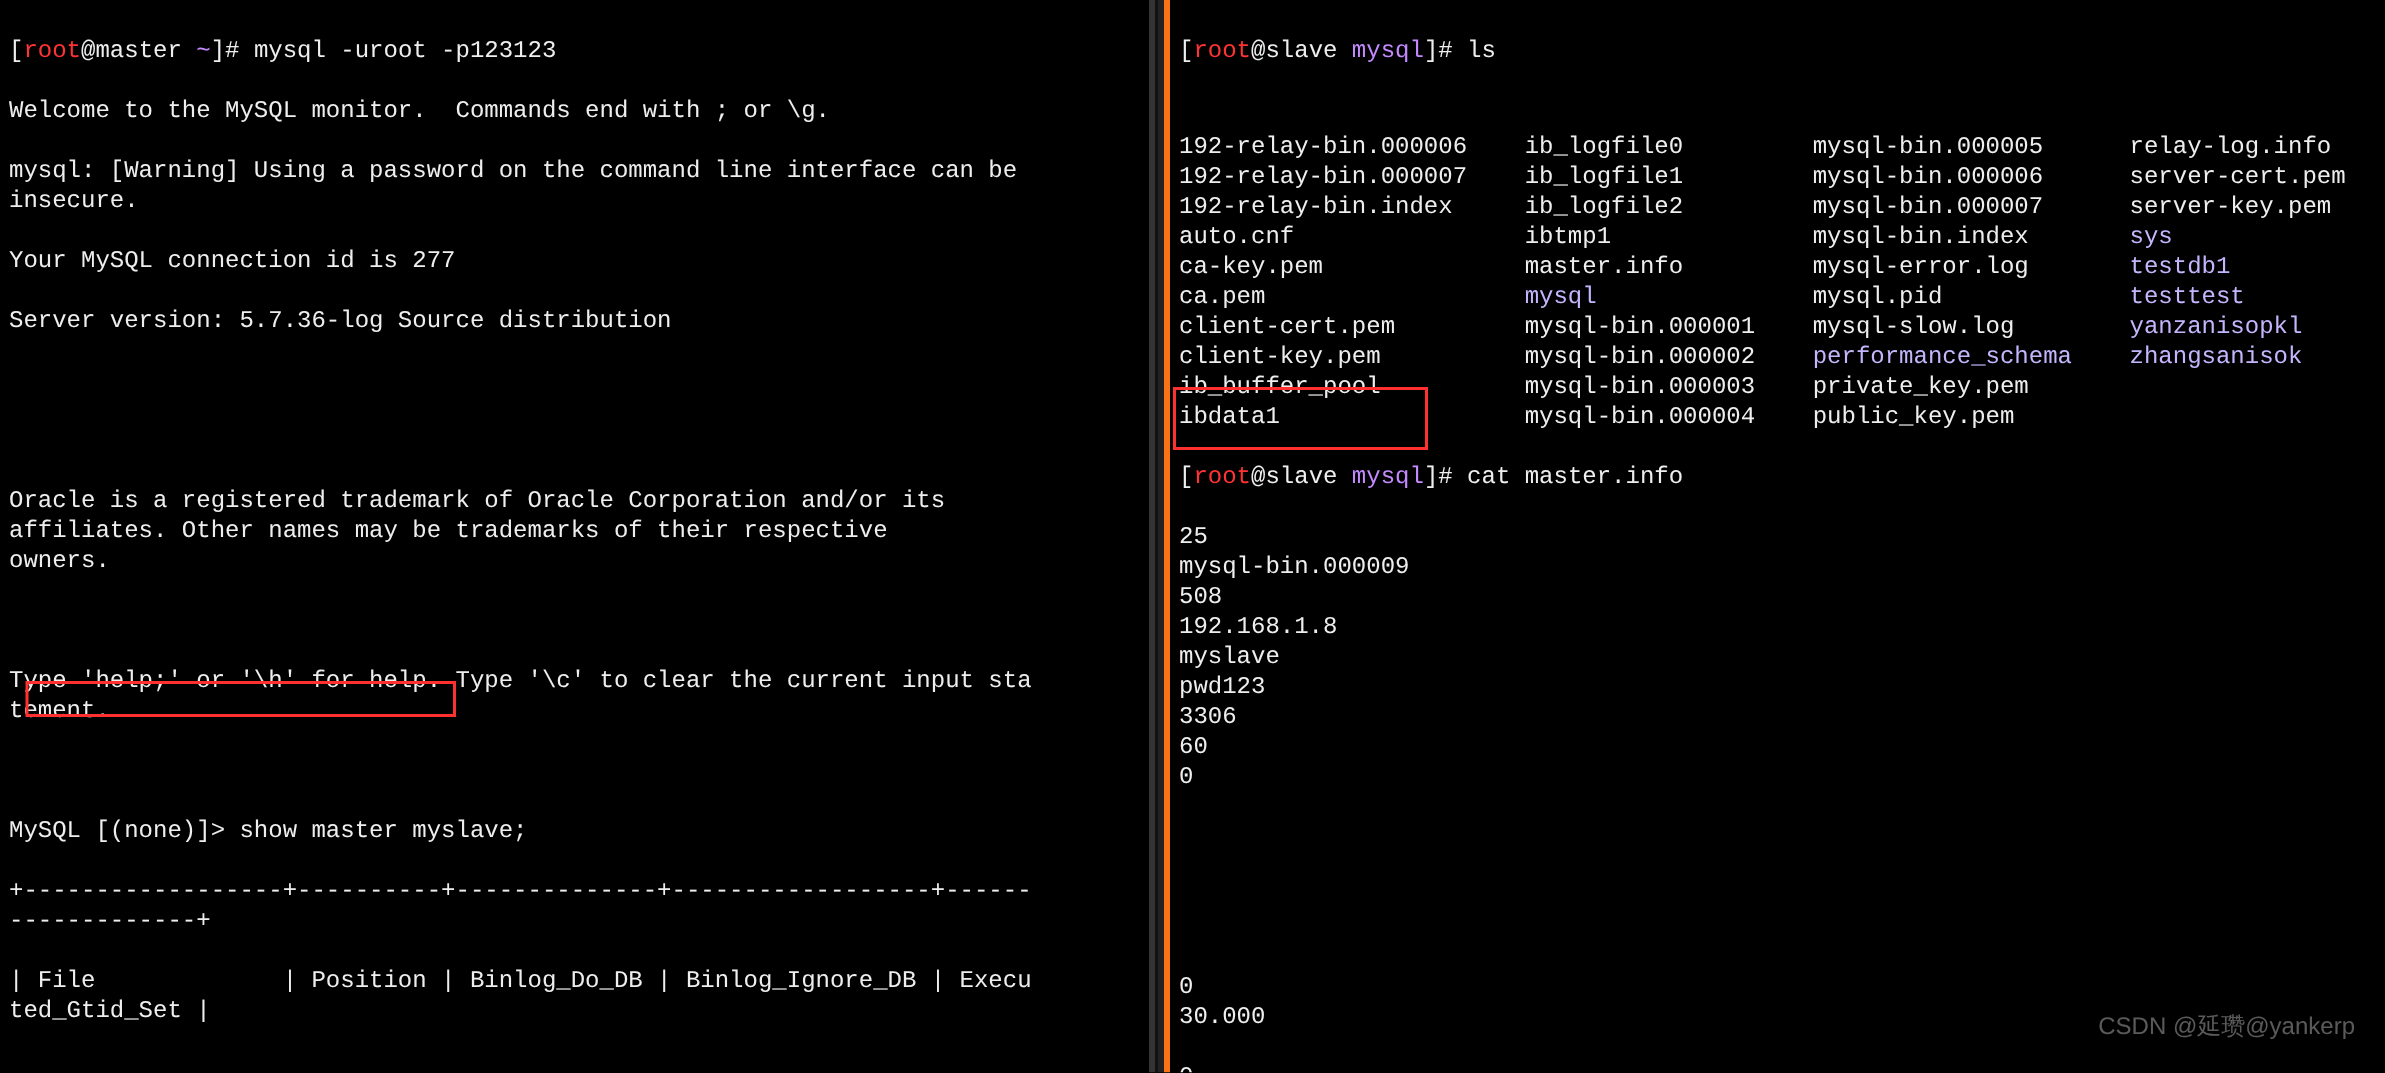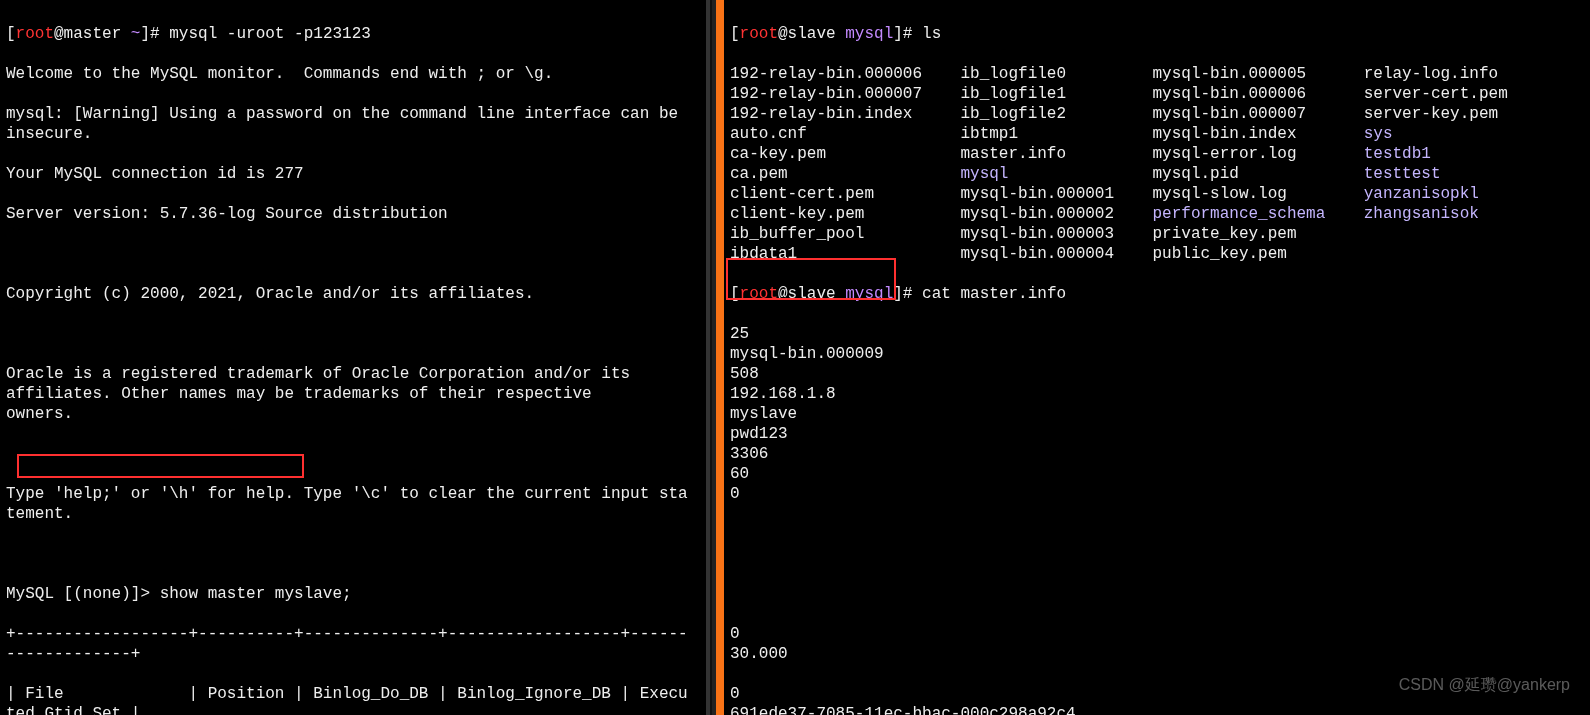--- a/index.html
+++ b/index.html
@@ -15,26 +15,26 @@
       display: flex;
     }
     .pane {
       background: #000;
       padding: 4px 6px;
       white-space: pre;
       position: relative;
       overflow: hidden;
     }
     .pane-left {
-      width: 710px;
+      width: 770px;
       border-right: 4px solid #333;
     }
     .pane-right {
       flex: 1;
-      border-left: 8px solid #f97316;
+      border-left: 4px solid #f97316;
     }
     .divider {
       width: 6px;
       background: #222;
       position: relative;
     }
     .divider::before {
       content: "";
       position: absolute;
       left: 0; top: 0; bottom: 0;
@@ -43,42 +43,41 @@
     }
     .red { color: #f33; }
     .purple { color: #c48aff; }
     .blue { color: #c4b5fd; font-weight: normal; }
     .white { color: #eee; }
     .highlight-box {
       border: 2px solid #ff3030;
       position: absolute;
     }
     .cols { display: flex; }
-    .col { white-space: pre; }
+    .col { white-space: pre; margin-top: 24px; }
     .watermark {
       position: absolute;
       bottom: 20px;
       right: 20px;
       color: rgba(200,200,200,0.45);
       font-family: sans-serif;
       font-size: 16px;
     }
   </style>
 </head>
 <body>
 
 <div class="pane pane-left">
 <div><span class="white">[</span><span class="red">root</span><span class="white">@master </span><span class="purple">~</span><span class="white">]# </span><span class="white">mysql -uroot -p123123</span></div>
 <div class="white">Welcome to the MySQL monitor.  Commands end with ; or \g.</div>
 <div class="white">mysql: [Warning] Using a password on the command line interface can be
 insecure.</div>
 <div class="white">Your MySQL connection id is 277</div>
 <div class="white">Server version: 5.7.36-log Source distribution</div>
 <div>&nbsp;</div>
-<div class="white">Copyright (c) 2000, 2021, Oracle and/or its affiliates.</div>
 <div>&nbsp;</div>
 <div class="white">Oracle is a registered trademark of Oracle Corporation and/or its
 affiliates. Other names may be trademarks of their respective
 owners.</div>
 <div>&nbsp;</div>
 <div class="white">Type 'help;' or '\h' for help. Type '\c' to clear the current input sta
 tement.</div>
 <div>&nbsp;</div>
 <div><span class="white">MySQL [(none)]&gt; </span><span class="white">show master myslave;</span></div>
 <div class="white">+------------------+----------+--------------+------------------+------

